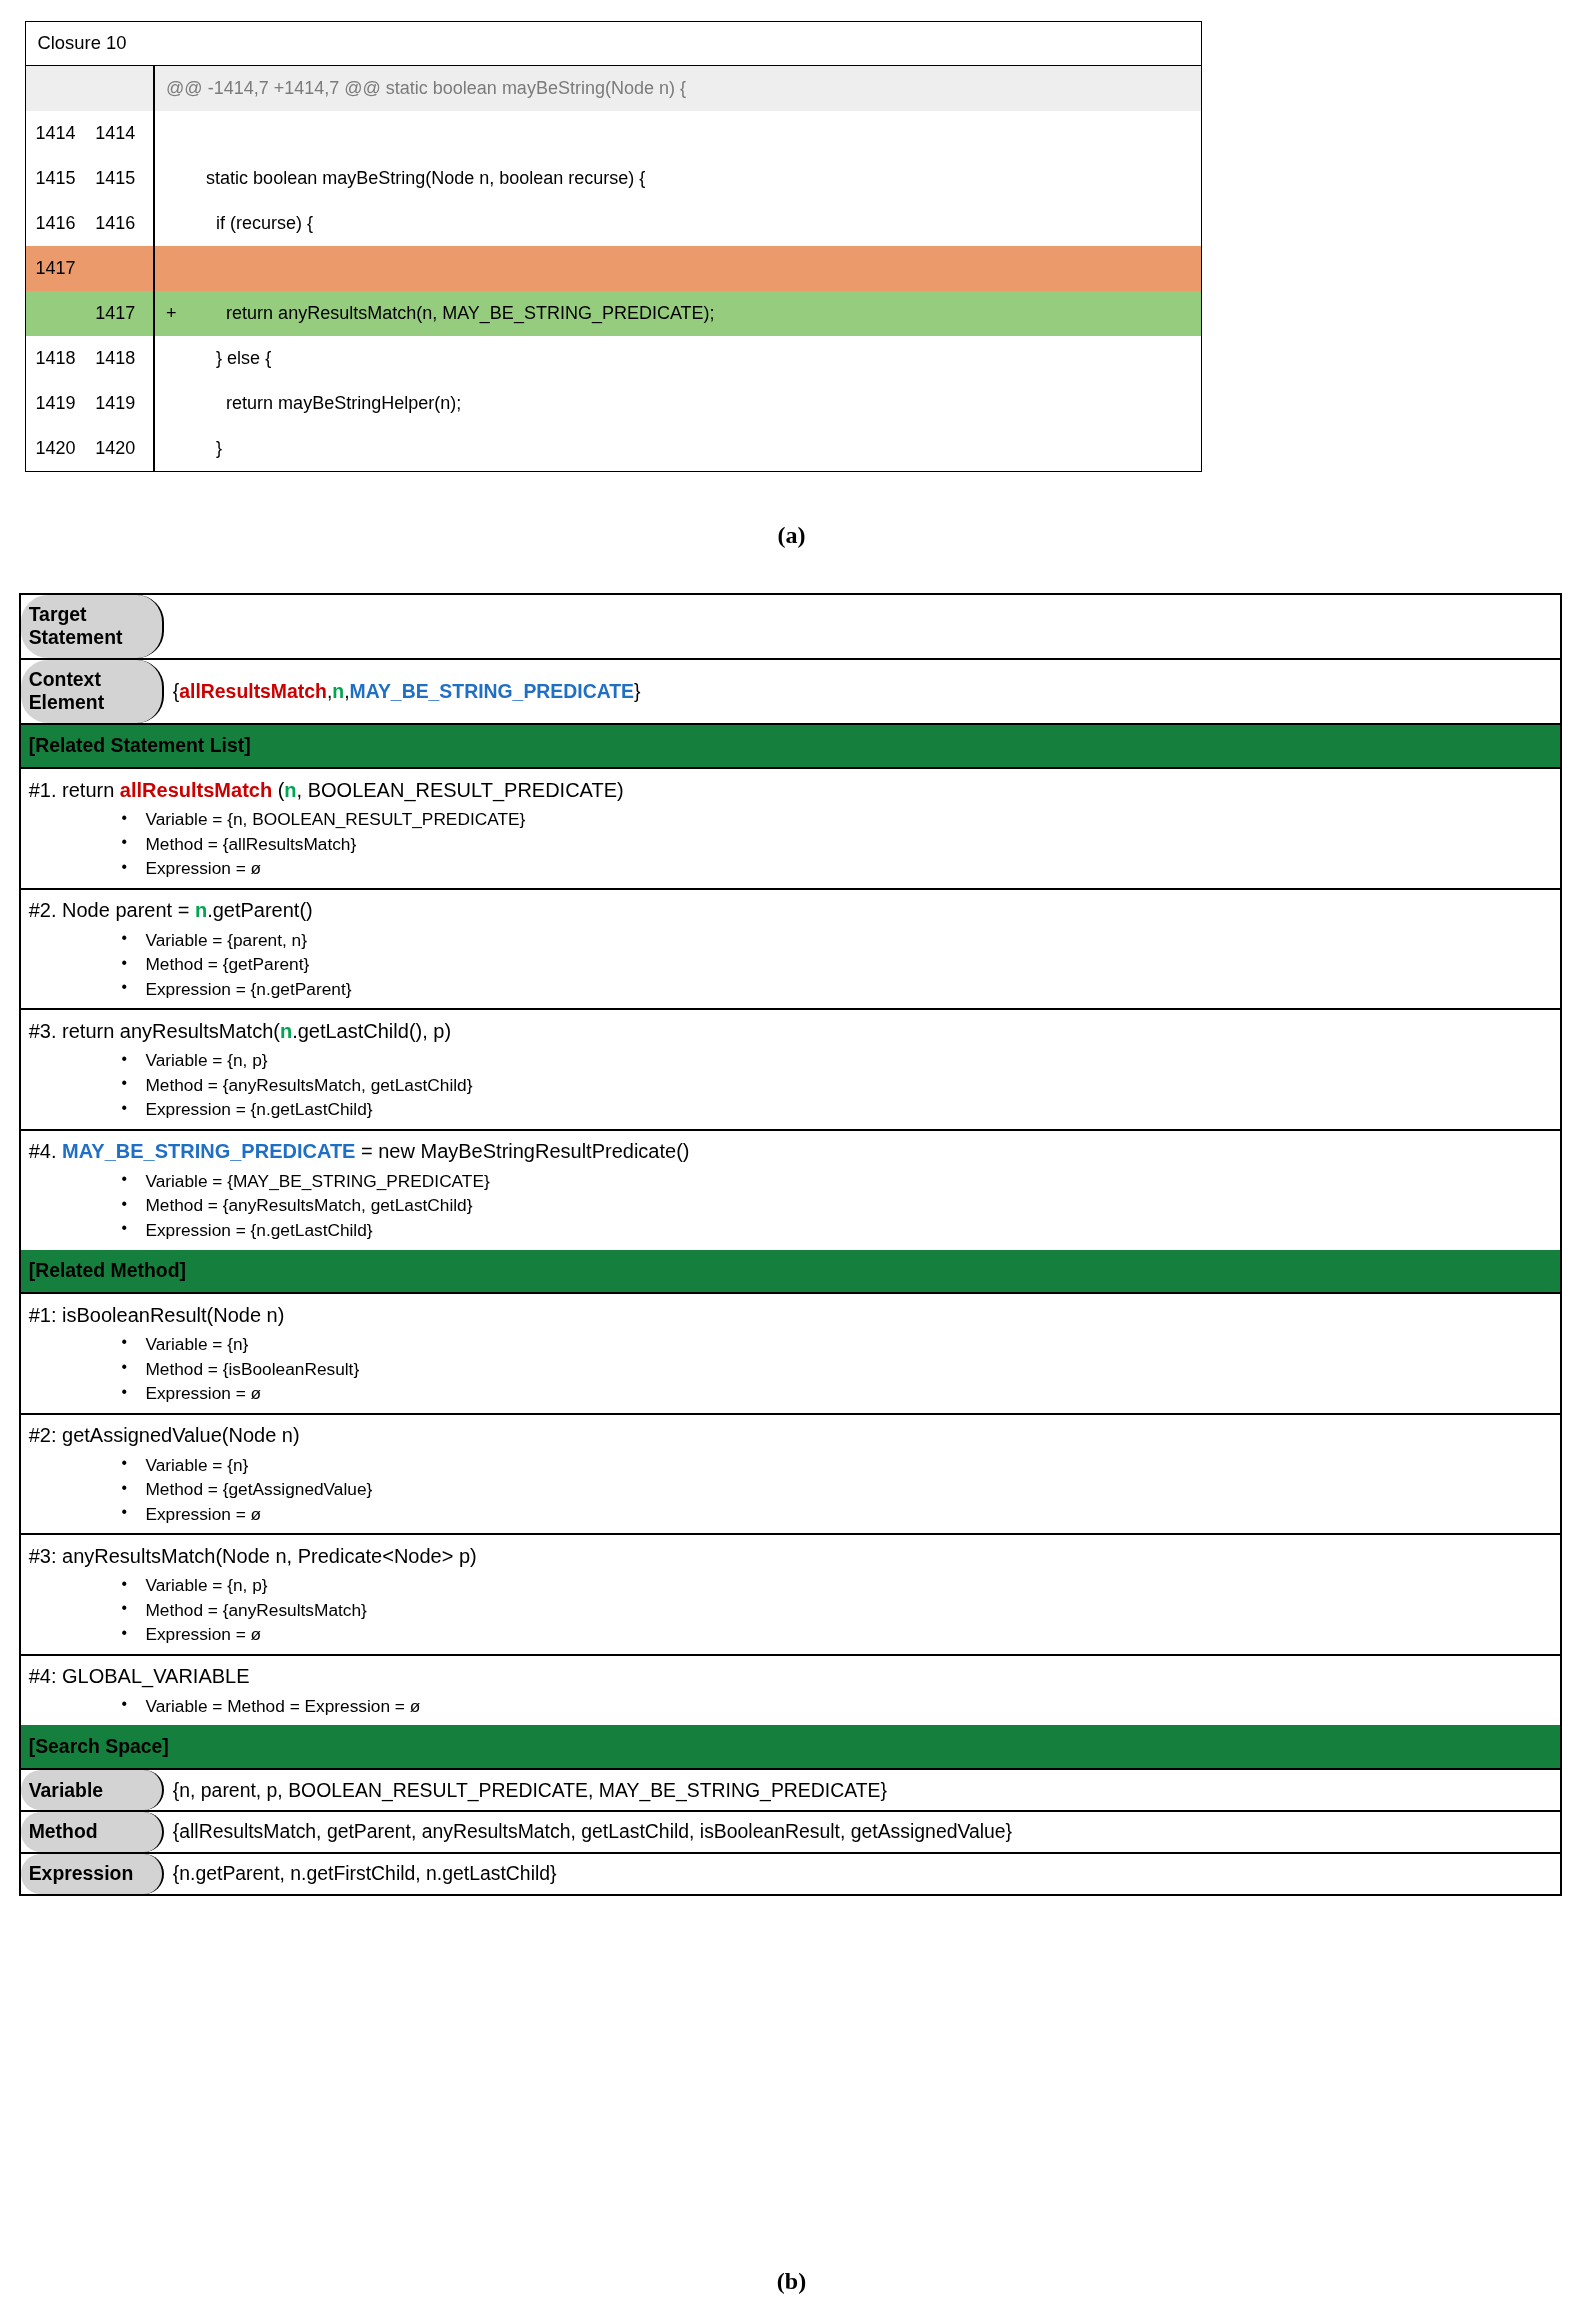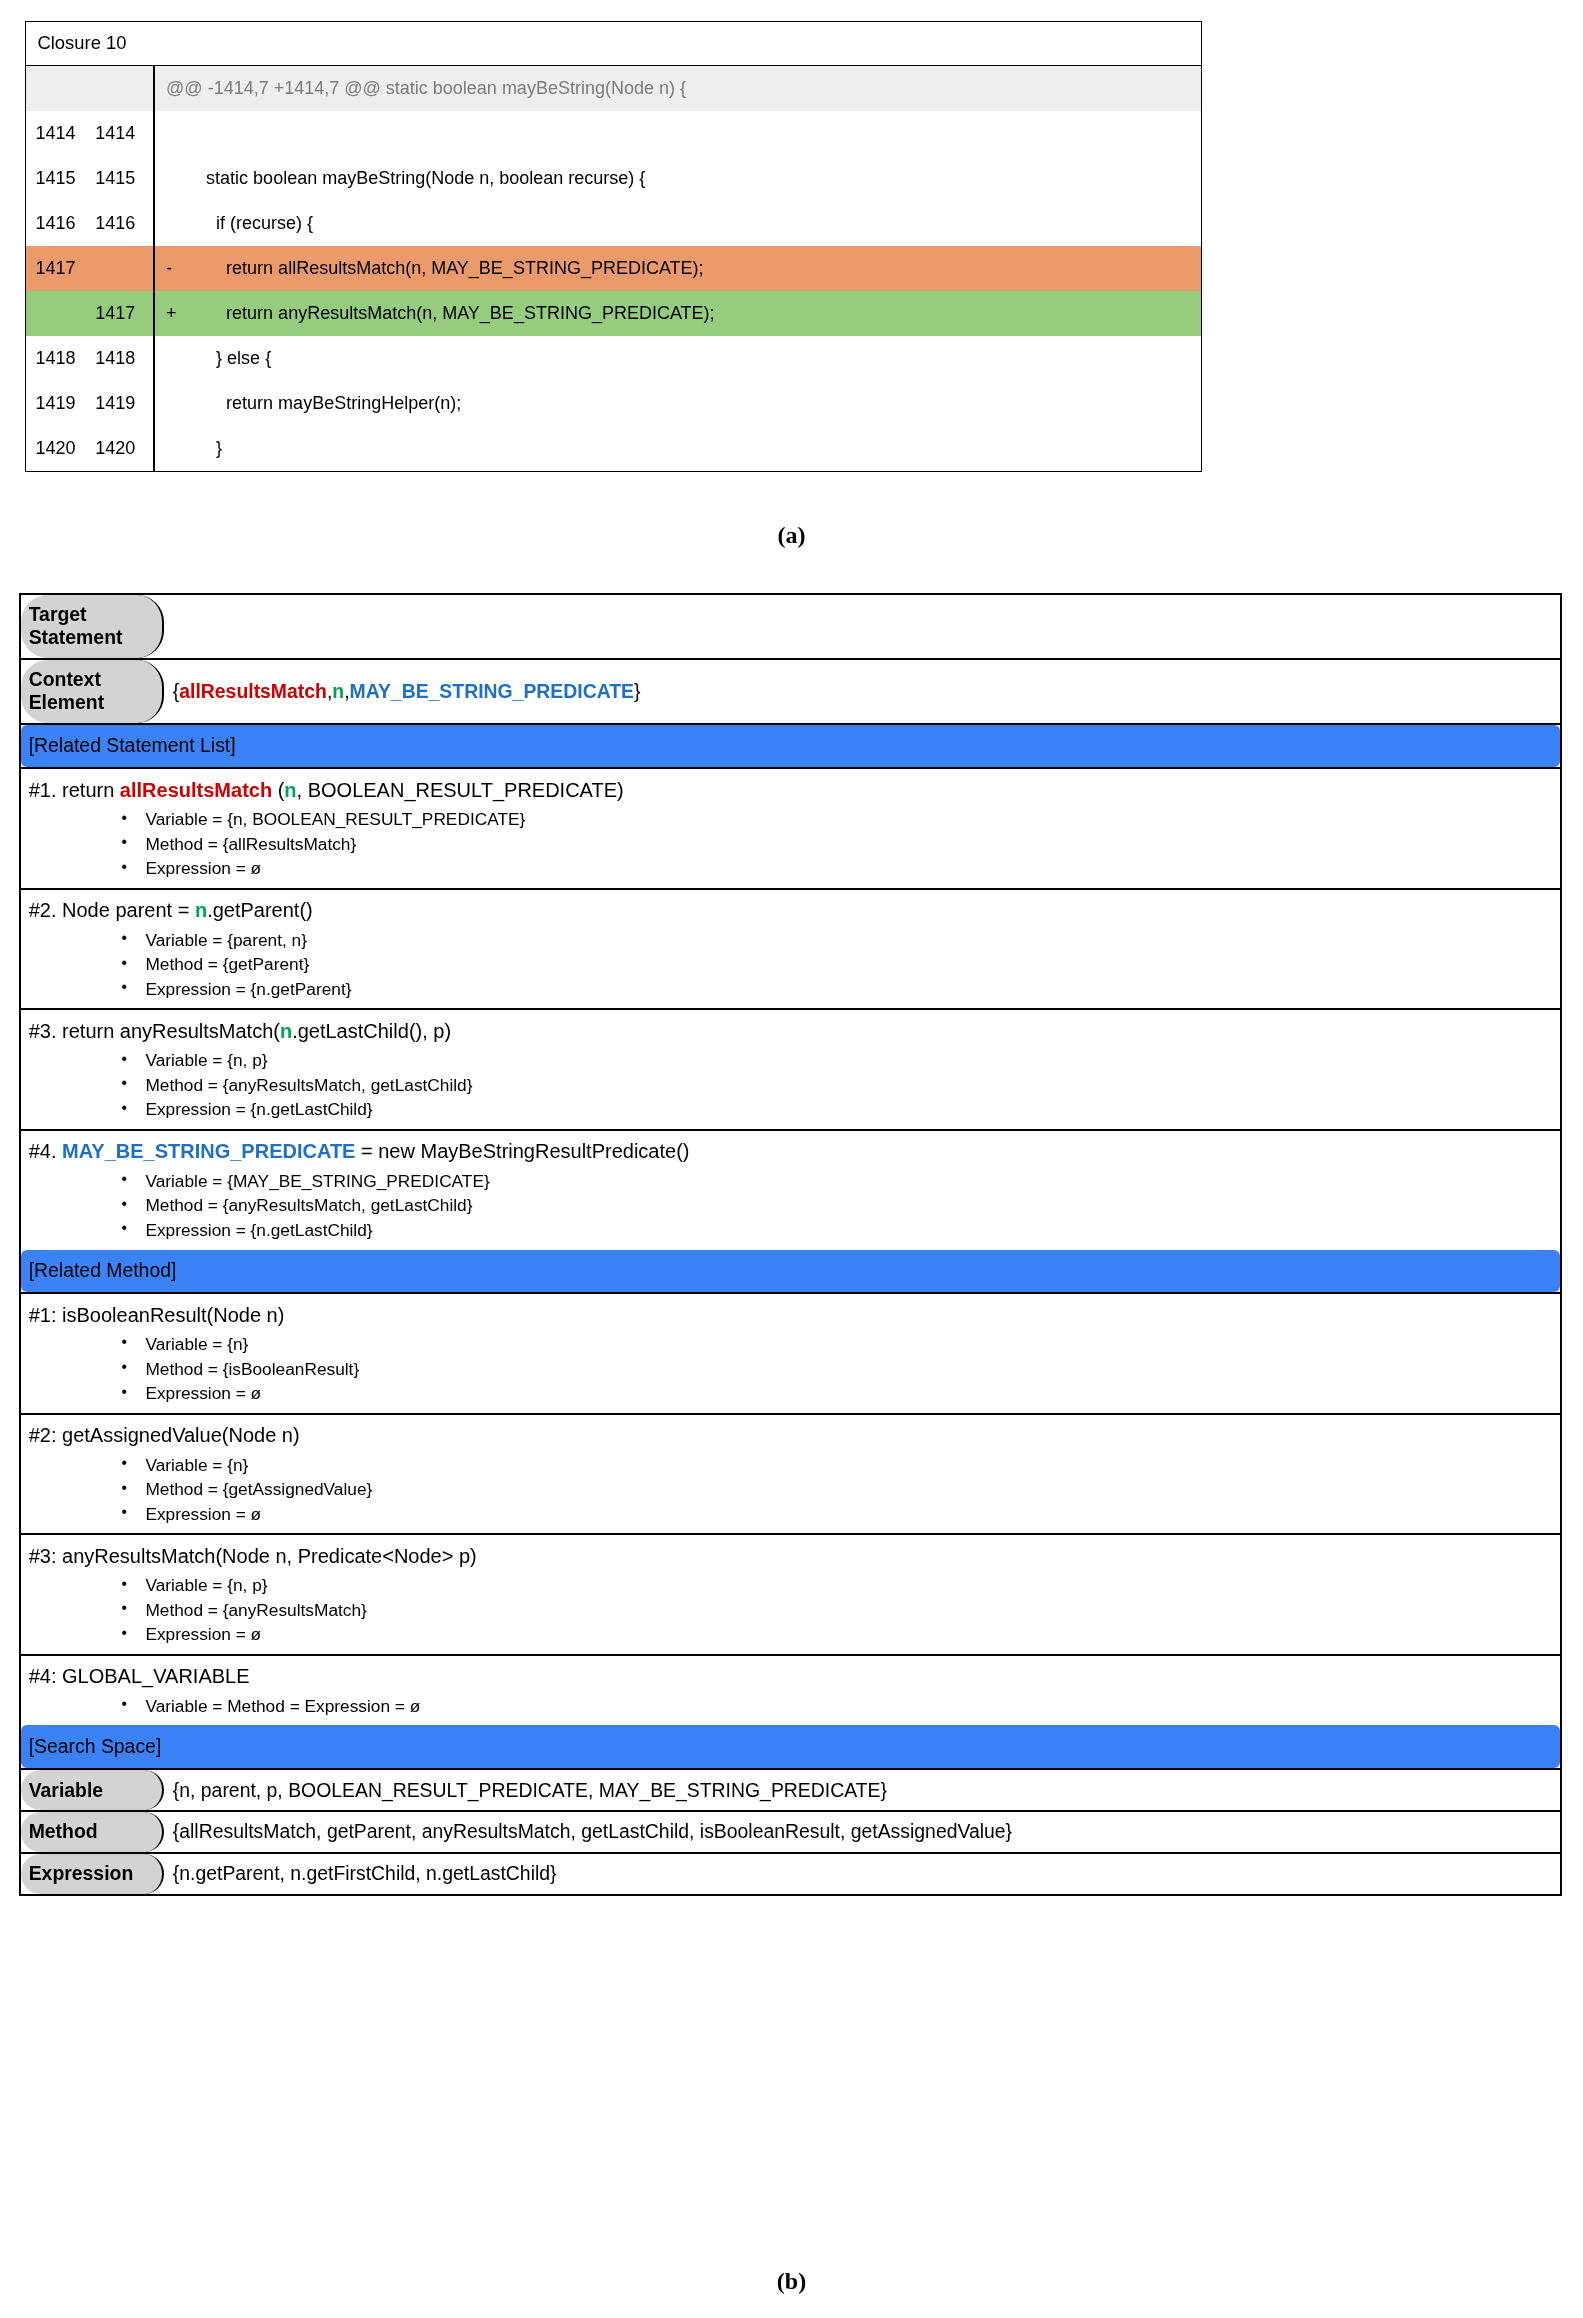--- a/index.html
+++ b/index.html
@@ -136,26 +136,25 @@
     font-size: 19.4px;
     padding: 8.4px 0 8.4px 8.4px;
     box-sizing: border-box;
     display: flex;
     align-items: center;
     white-space: nowrap;
     overflow: hidden;
   }
 
   .b-section {
-    background: #3b82f6;
+    background: #15803d;
     font-size: 19.4px;
-    font-weight: normal;
+    font-weight: bold;
     padding: 9.4px 0 10.5px 7.3px;
     box-sizing: border-box;
-    border-radius: 6px;
   }
 
   .b-block {
     padding: 7.3px 0 7.3px 0;
     box-sizing: border-box;
   }
   .b-block-head {
     font-size: 20px;
     padding: 2.1px 0 5.2px 7.3px;
     white-space: nowrap;
@@ -213,21 +212,20 @@
         <div class="diff-line">
           <div class="ln">1416</div>
           <div class="ln second">1416</div>
           <div class="gutter-sep"></div>
           <div class="code"><span class="sign"></span>    if (recurse) {</div>
         </div>
         <div class="diff-line removed">
           <div class="ln">1417</div>
           <div class="ln second"></div>
           <div class="gutter-sep"></div>
-          <div class="code"><span class="sign">-</span>      return allResultsMatch(n, MAY_BE_STRING_PREDICATE);</div>
         </div>
         <div class="diff-line added">
           <div class="ln"></div>
           <div class="ln second">1417</div>
           <div class="gutter-sep"></div>
           <div class="code"><span class="sign">+</span>      return anyResultsMatch(n, MAY_BE_STRING_PREDICATE);</div>
         </div>
         <div class="diff-line">
           <div class="ln">1418</div>
           <div class="ln second">1418</div>

